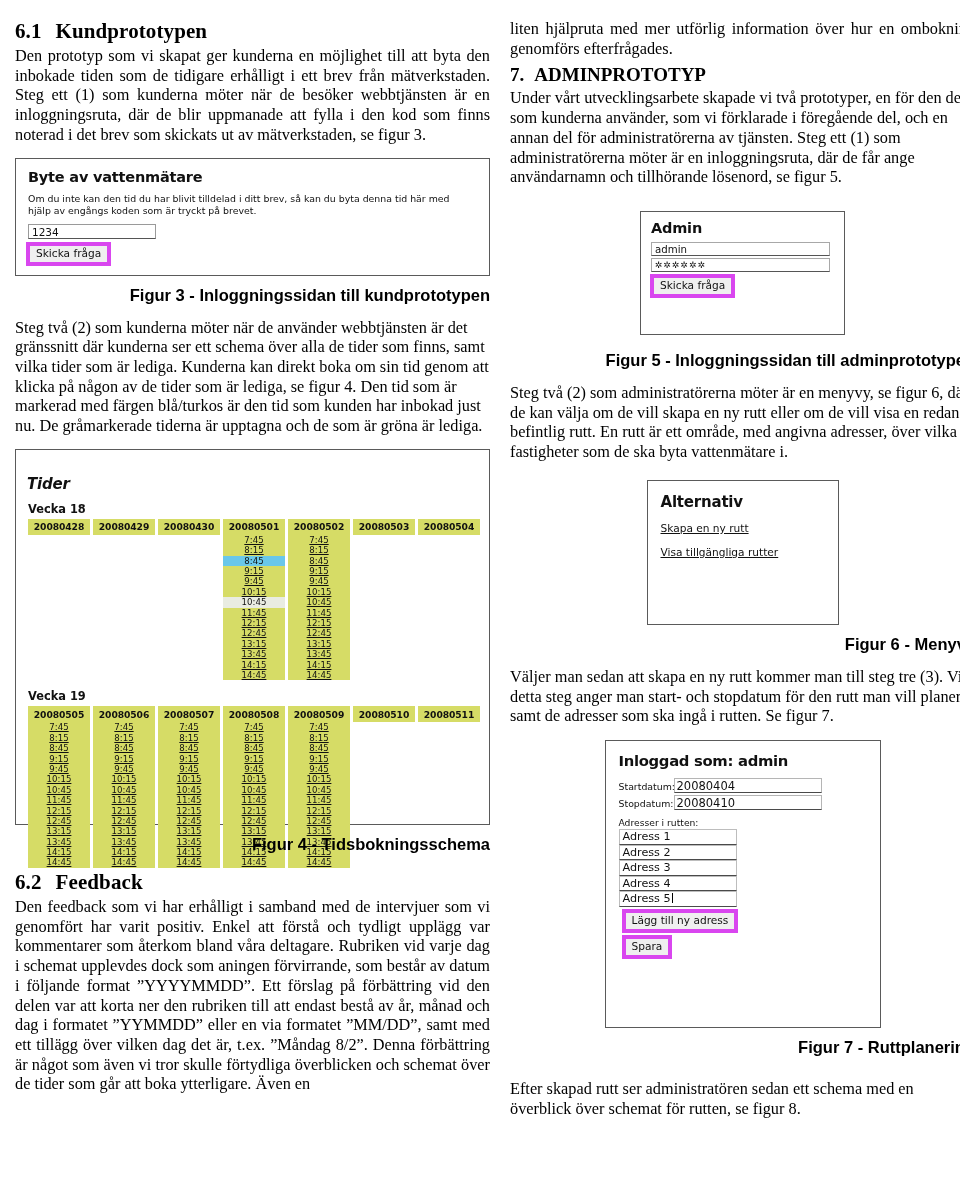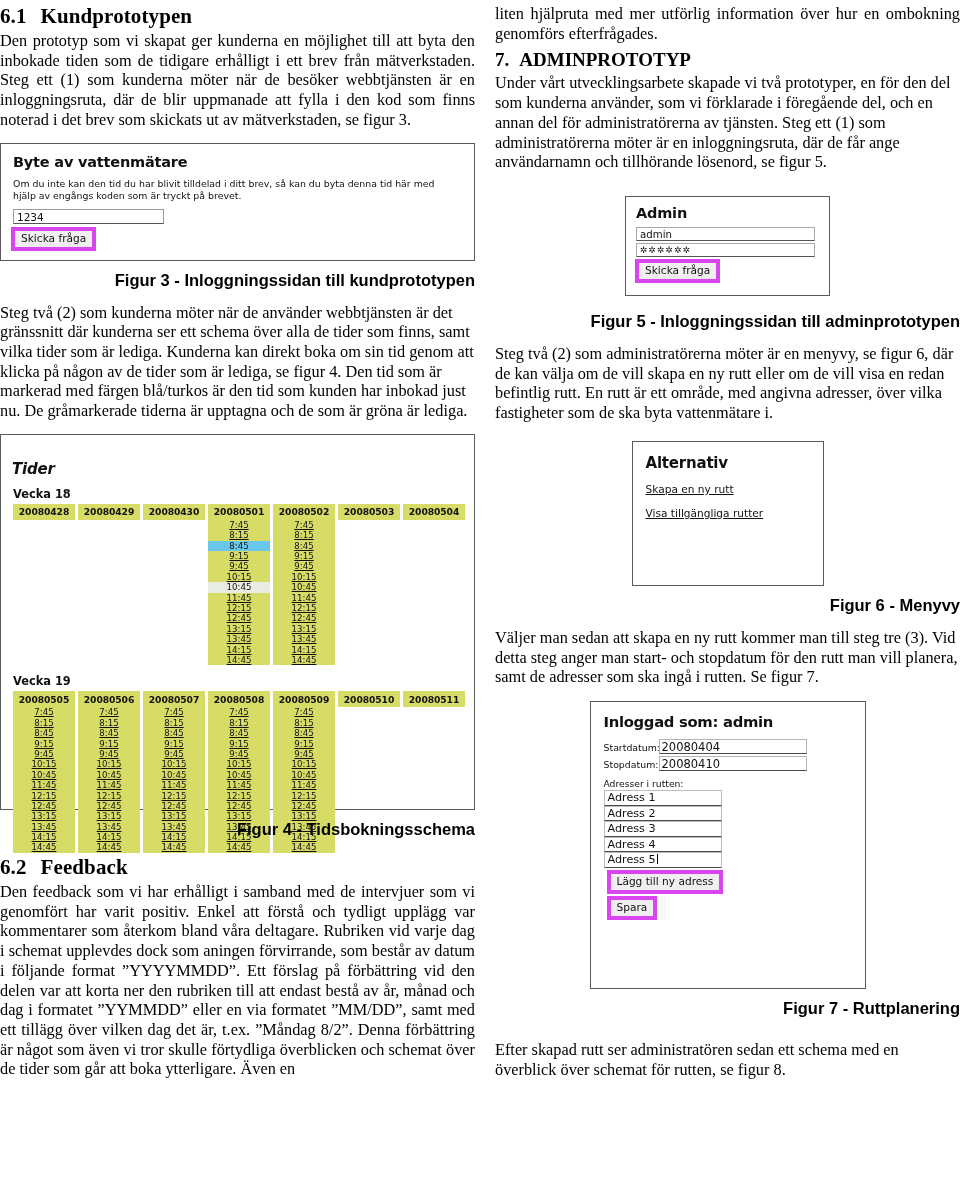--- a/index.html
+++ b/index.html
@@ -9,21 +9,21 @@
     height: 1200px;
     background: #ffffff;
     font-family: "Liberation Serif", "DejaVu Serif", serif;
     color: #000;
     overflow: hidden;
   }
   .page {
     position: relative;
     width: 960px;
     height: 1200px;
-    padding: 0;
+    padding: 15px;
   }
   .cols {
     display: flex;
     gap: 20px;
     width: 960px;
     padding: 4px 0 0 0;
   }
   .col {
     width: 470px;
   }
@@ -84,21 +84,21 @@
     letter-spacing: -0.2px;
   }
   .fig3 .hint {
     font-size: 9.4px;
     line-height: 1.32;
     margin: 0 0 7px 2px;
     max-width: 437px;
     color: #111;
   }
   .fig3 .codefield {
-    width: 151px;
+    width: 128px;
     height: 15px;
     border: 1px solid #9a9a9a;
     border-bottom: 1px solid #555;
     background: #fff;
     font-size: 10.5px;
     line-height: 14px;
     padding: 0 3px;
     margin: 0 0 3px 2px;
     font-family: "DejaVu Sans", "Liberation Sans", sans-serif;
   }
@@ -110,21 +110,21 @@
     line-height: 13px;
     padding: 1px 6px 2px 6px;
     font-family: "DejaVu Sans", "Liberation Sans", sans-serif;
     color: #111;
   }
 
   
   .fig5wrap { display: flex; justify-content: center; margin-top: 24px; }
   .fig5 {
     width: 205px;
-    height: 100px;
+    height: 124px;
     padding: 7px 9px 8px 9px;
   }
   .fig5 .title {
     font-size: 14.5px; font-weight: bold; margin: 1px 0 6px 1px;
     letter-spacing: -0.2px;
   }
   .fig5 .field {
     width: 179px; height: 14px;
     border: 1px solid #a8a8a8; border-bottom: 1px solid #555;
     background: #fff; font-size: 10.2px; line-height: 13px;

